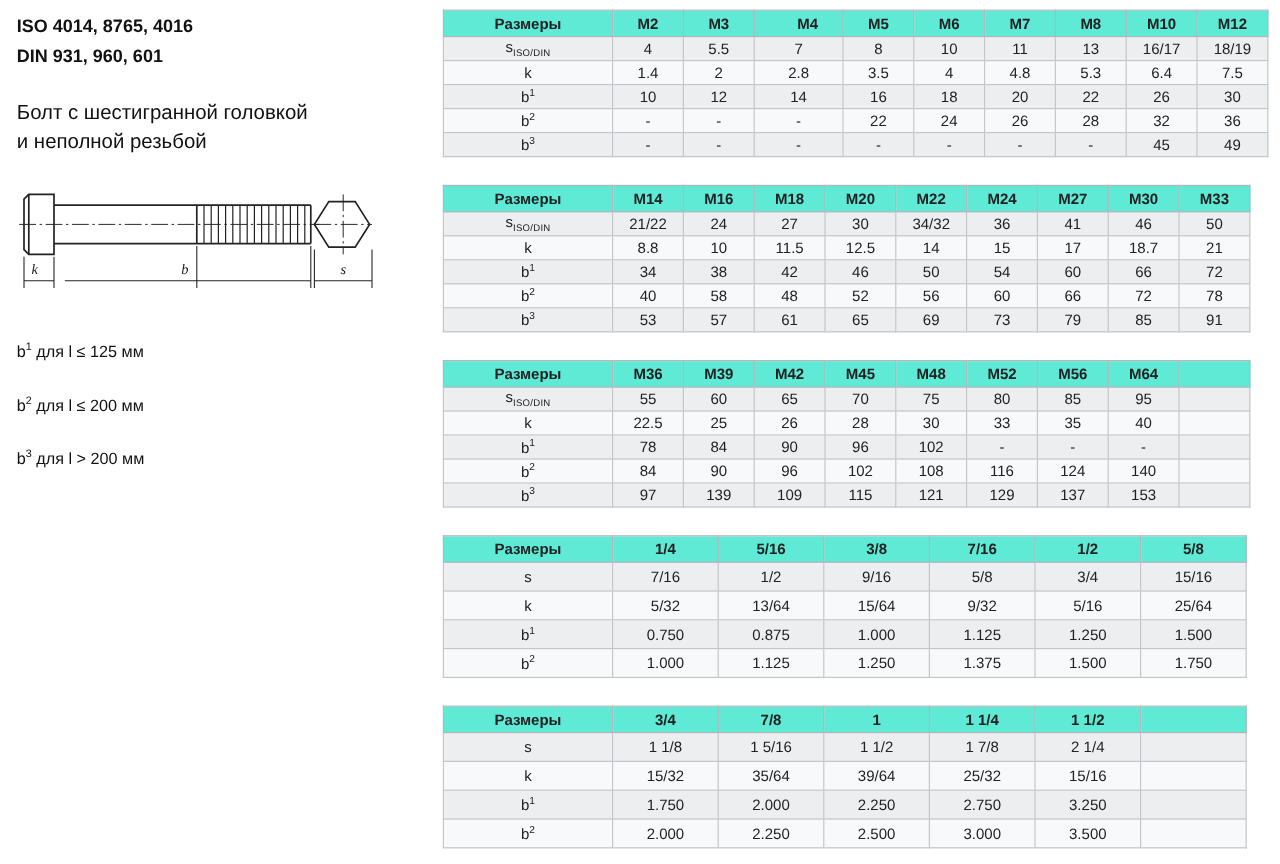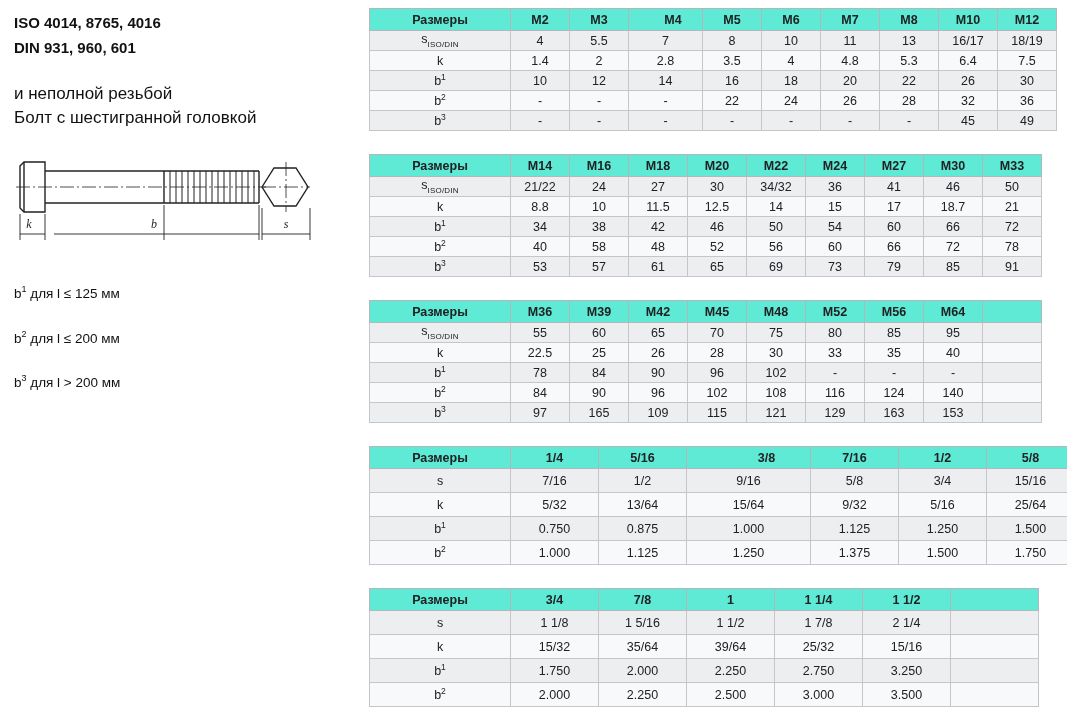--- a/index.html
+++ b/index.html
@@ -100,22 +100,22 @@
 <body>
 
 <div class="page">
 
   <div class="left">
     <div class="title-block">
       <div>ISO 4014, 8765, 4016</div>
       <div>DIN 931, 960, 601</div>
     </div>
     <div class="subtitle-block">
+      <div>Болт с шестигранной головкой</div>
       <div>и неполной резьбой</div>
-      <div>Болт с шестигранной головкой</div>
     </div>
 
     <div class="drawing">
       <svg width="300" height="105" viewBox="0 0 300 105" xmlns="http://www.w3.org/2000/svg">
         <g fill="none" stroke="#222" stroke-width="1.4">
 
           <path d="M6 18 L10 14 L31 14 L31 64 L10 64 L6 60 Z"></path>
           <line x1="10" y1="14" x2="10" y2="64"></line>
 
           <line x1="31" y1="23" x2="245" y2="23"></line>
@@ -392,38 +392,38 @@
             <td>102</td>
             <td>108</td>
             <td>116</td>
             <td>124</td>
             <td>140</td>
             <td></td>
           </tr>
           <tr class="odd">
             <td class="rowhdr">b<span class="sup">3</span></td>
             <td>97</td>
-            <td>165</td>
+            <td>139</td>
             <td>109</td>
             <td>115</td>
             <td>121</td>
             <td>129</td>
-            <td>163</td>
+            <td>137</td>
             <td>153</td>
             <td></td>
           </tr>
         </tbody>
       </table>
       <table class="dim imp">
         <thead>
           <tr>
             <th class="rowhdr">Размеры</th>
             <th style="width: 87px;">1/4</th>
             <th style="width: 87px;">5/16</th>
-            <th style="width: 87px; padding-left: 36px;">3/8</th>
+            <th style="width: 87px;">3/8</th>
             <th style="width: 87px;">7/16</th>
             <th style="width: 87px;">1/2</th>
             <th style="width: 87px;">5/8</th>
           </tr>
         </thead>
         <tbody>
           <tr class="odd">
             <td class="rowhdr">s</td>
             <td>7/16</td>
             <td>1/2</td>

